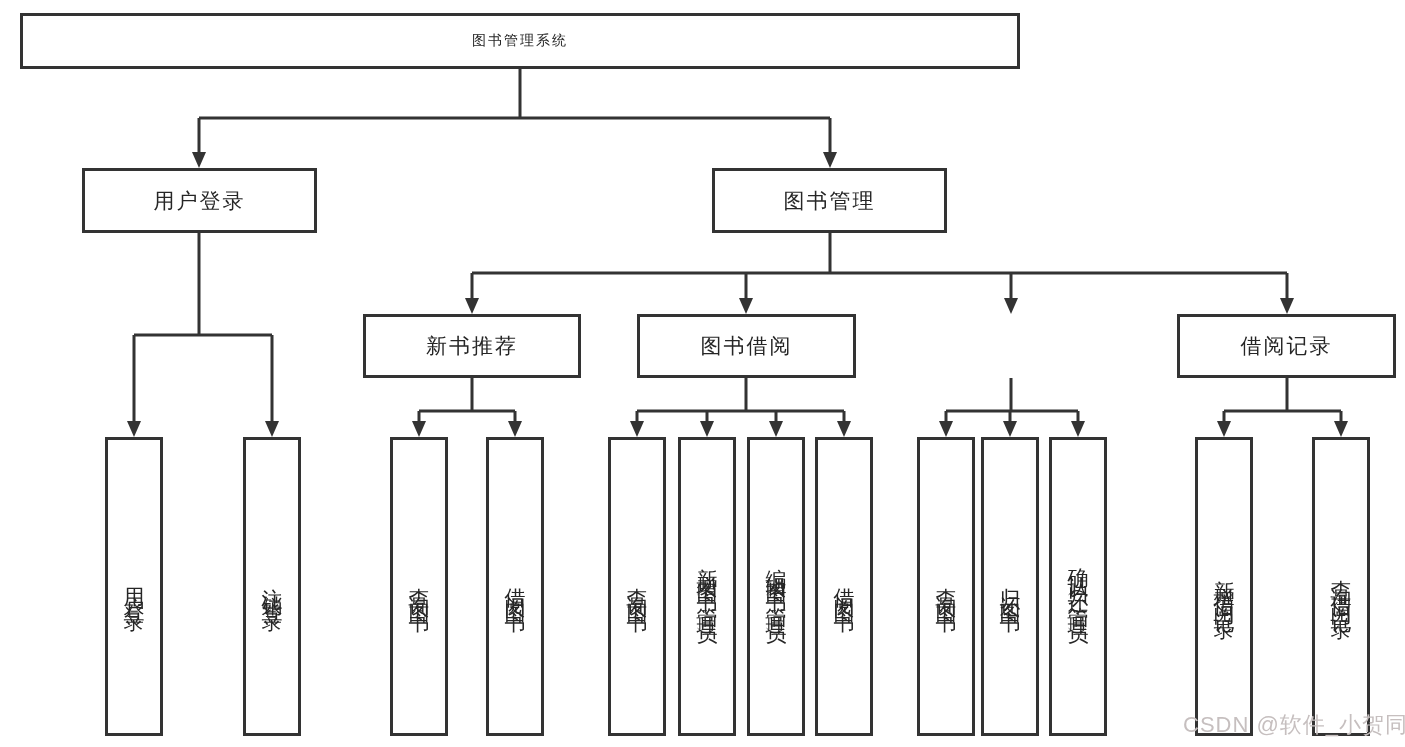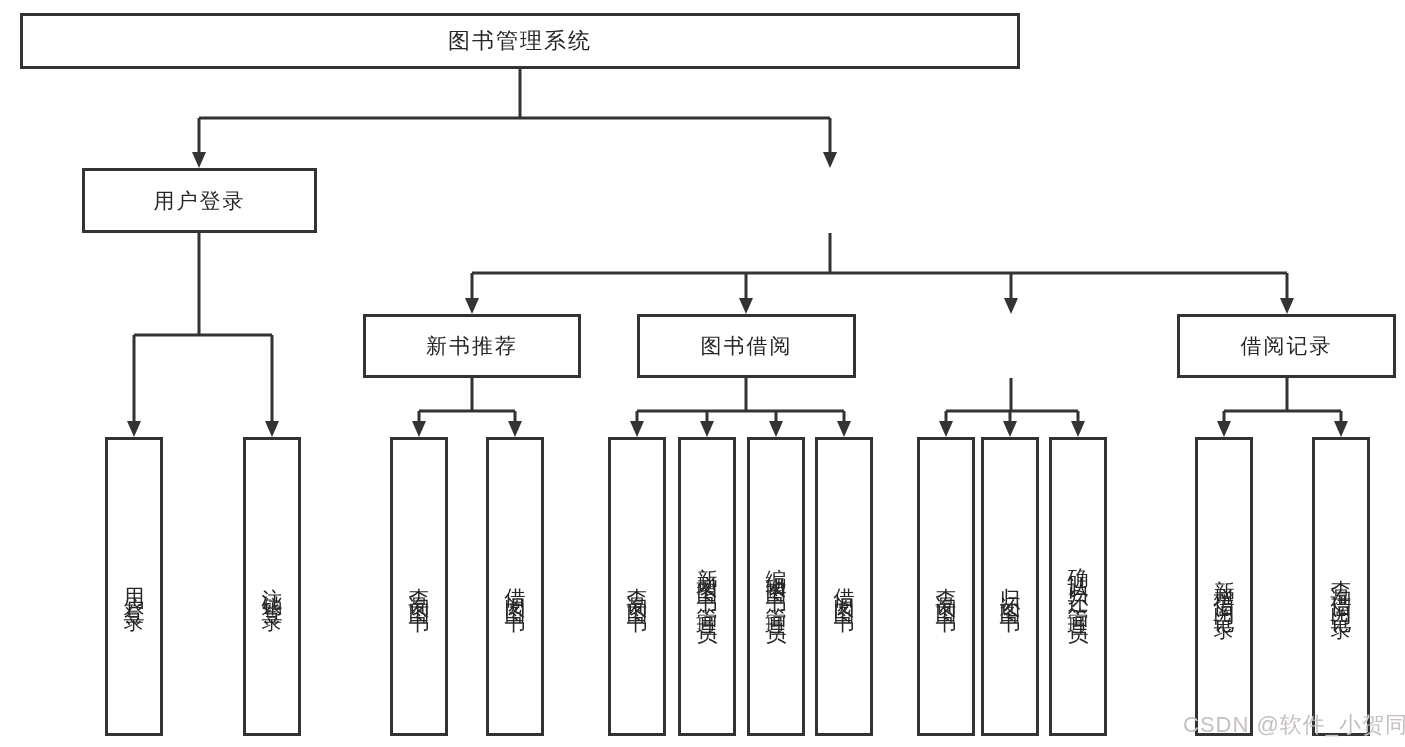--- a/index.html
+++ b/index.html
@@ -8,21 +8,21 @@
     font-family:"Liberation Sans", sans-serif;overflow:hidden;
   }
   .connector-layer{position:absolute;left:0;top:0;width:1405px;height:747px;z-index:1;}
   .connector-line{stroke:var(--line,#333333);stroke-width:3;fill:none;}
   .arrow{fill:var(--line,#333333);stroke:none;}
   .box{
     position:absolute;box-sizing:border-box;border:3px solid var(--border,#333333);
     background:#ffffff;display:flex;align-items:center;justify-content:center;
     color:var(--text,#262626);z-index:2;
   }
-  .root-box{font-size:22px;letter-spacing:2px;}
+  .root-box{font-size:14px;letter-spacing:2px;}
   .hbox{font-size:21px;letter-spacing:2px;}
   .leaf{top:437px;width:58px;height:299px;}
   .leaf .vtext{
     writing-mode:vertical-rl;text-orientation:mixed;
     font-size:21px;letter-spacing:8px;line-height:1.05;
   }
   .watermark{
     position:absolute;left:1183px;top:710px;z-index:5;
     font-size:22px;letter-spacing:1px;white-space:nowrap;
     color:var(--watermark,#c6bfbf);
@@ -60,20 +60,21 @@
       <polygon class="arrow" points="1003,421 1017,421 1010,437"></polygon>
       <polygon class="arrow" points="1071,421 1085,421 1078,437"></polygon>
       <polygon class="arrow" points="1217,421 1231,421 1224,437"></polygon>
       <polygon class="arrow" points="1334,421 1348,421 1341,437"></polygon>
     </g>
   </svg>
 
   <div class="box root-box" style="left:20px;top:13px;width:1000px;height:56px;">图书管理系统</div>
 
   <div class="box hbox" style="left:82px;top:168px;width:235px;height:65px;">用户登录</div>
+  <div class="box hbox" style="left:712px;top:168px;width:235px;height:65px;">图书管理</div>
 
   <div class="box hbox" style="left:637px;top:314px;width:219px;height:64px;">图书借阅</div>
   <div class="box hbox" style="left:363px;top:314px;width:218px;height:64px;">新书推荐</div>
   <div class="box hbox" style="left:1177px;top:314px;width:219px;height:64px;">借阅记录</div>
 
   <div class="box leaf" style="left:105px;">
     <span class="vtext">用户登录</span>
   </div>
   <div class="box leaf" style="left:243px;">
     <span class="vtext">注销登录</span>

